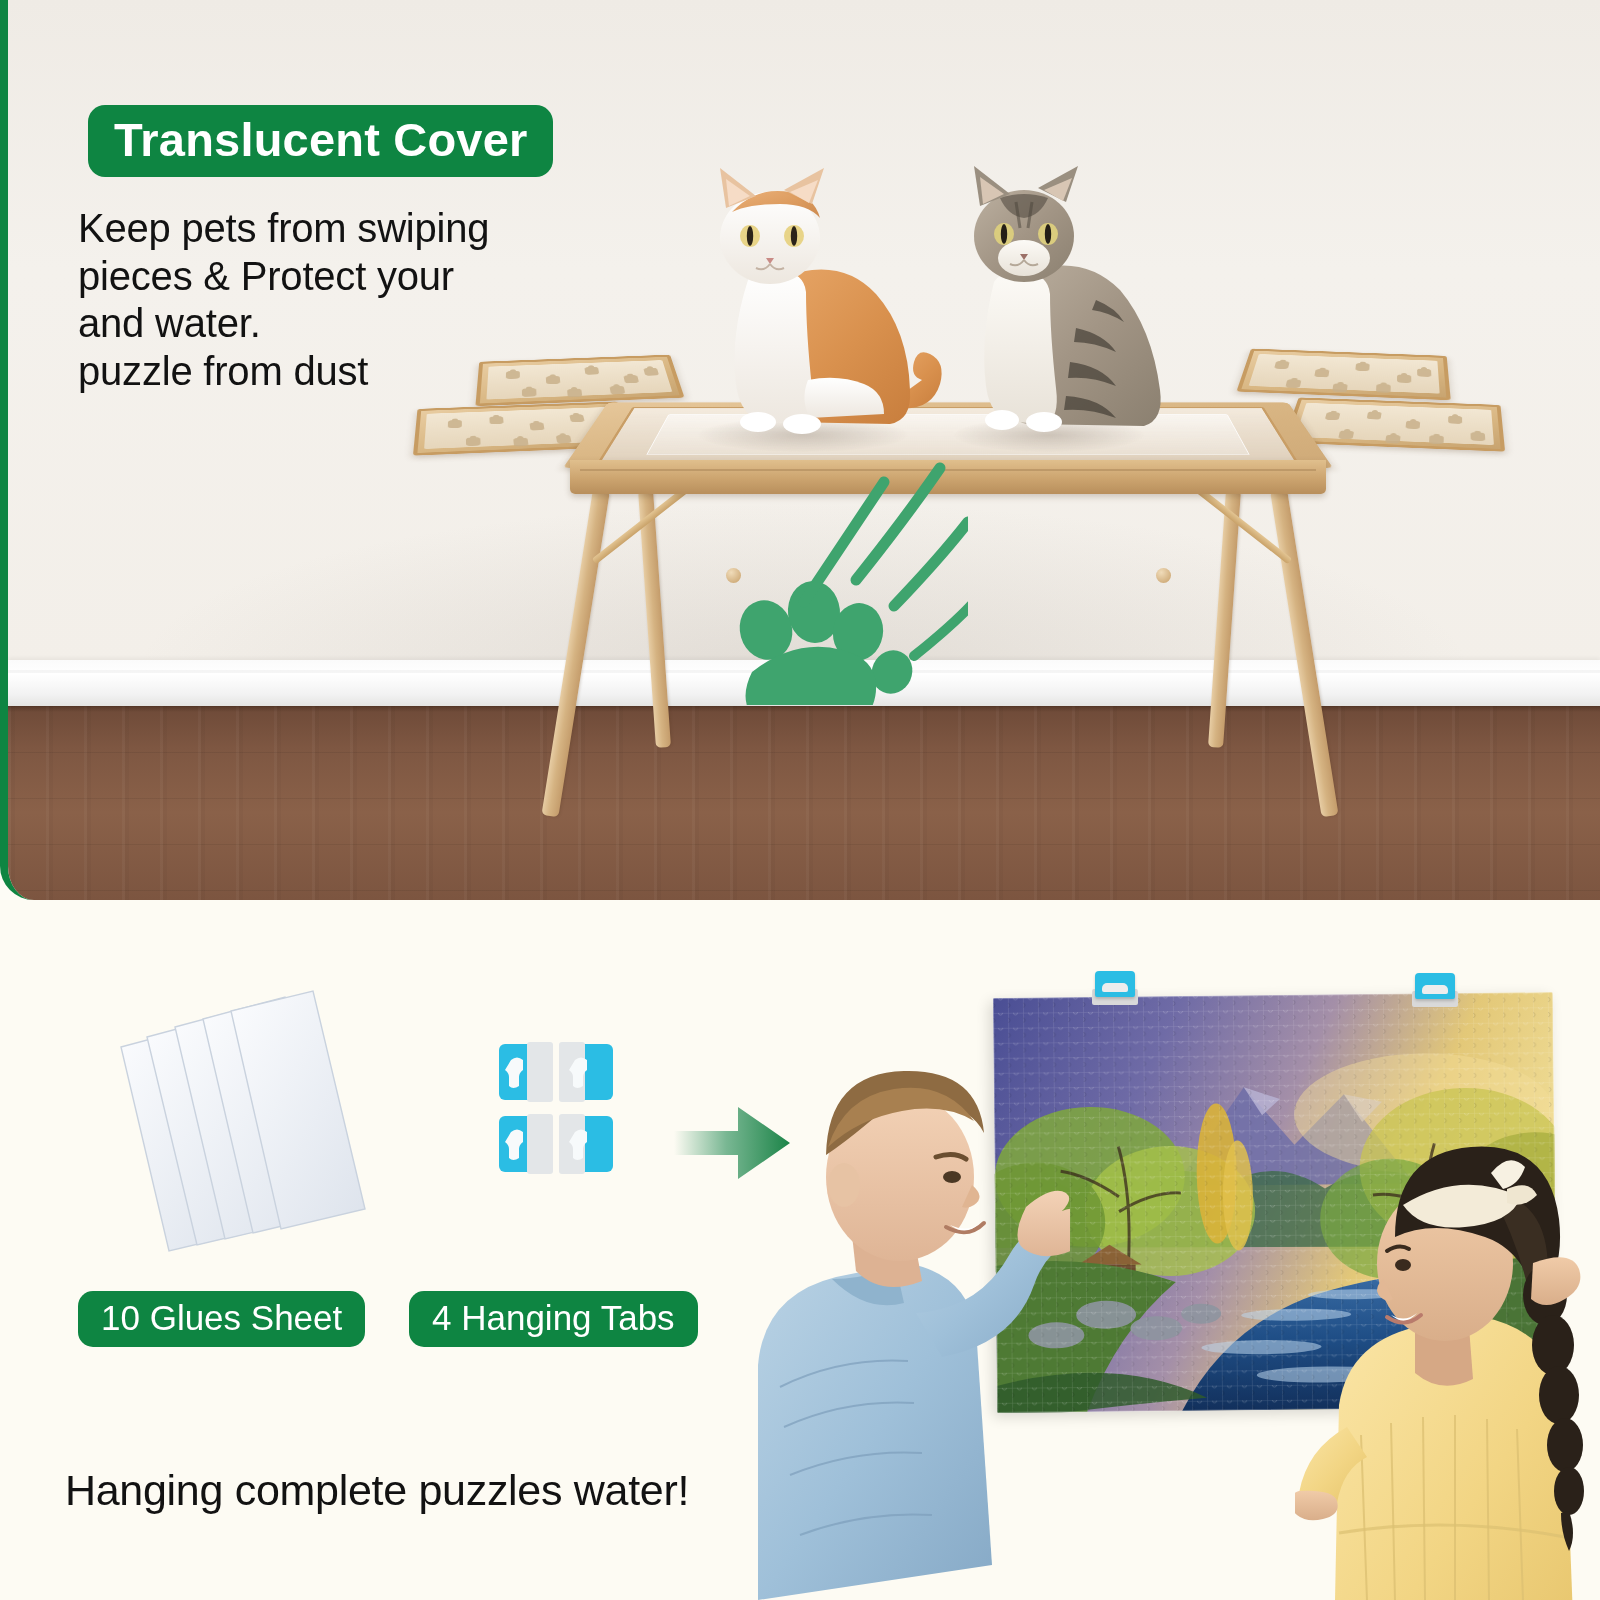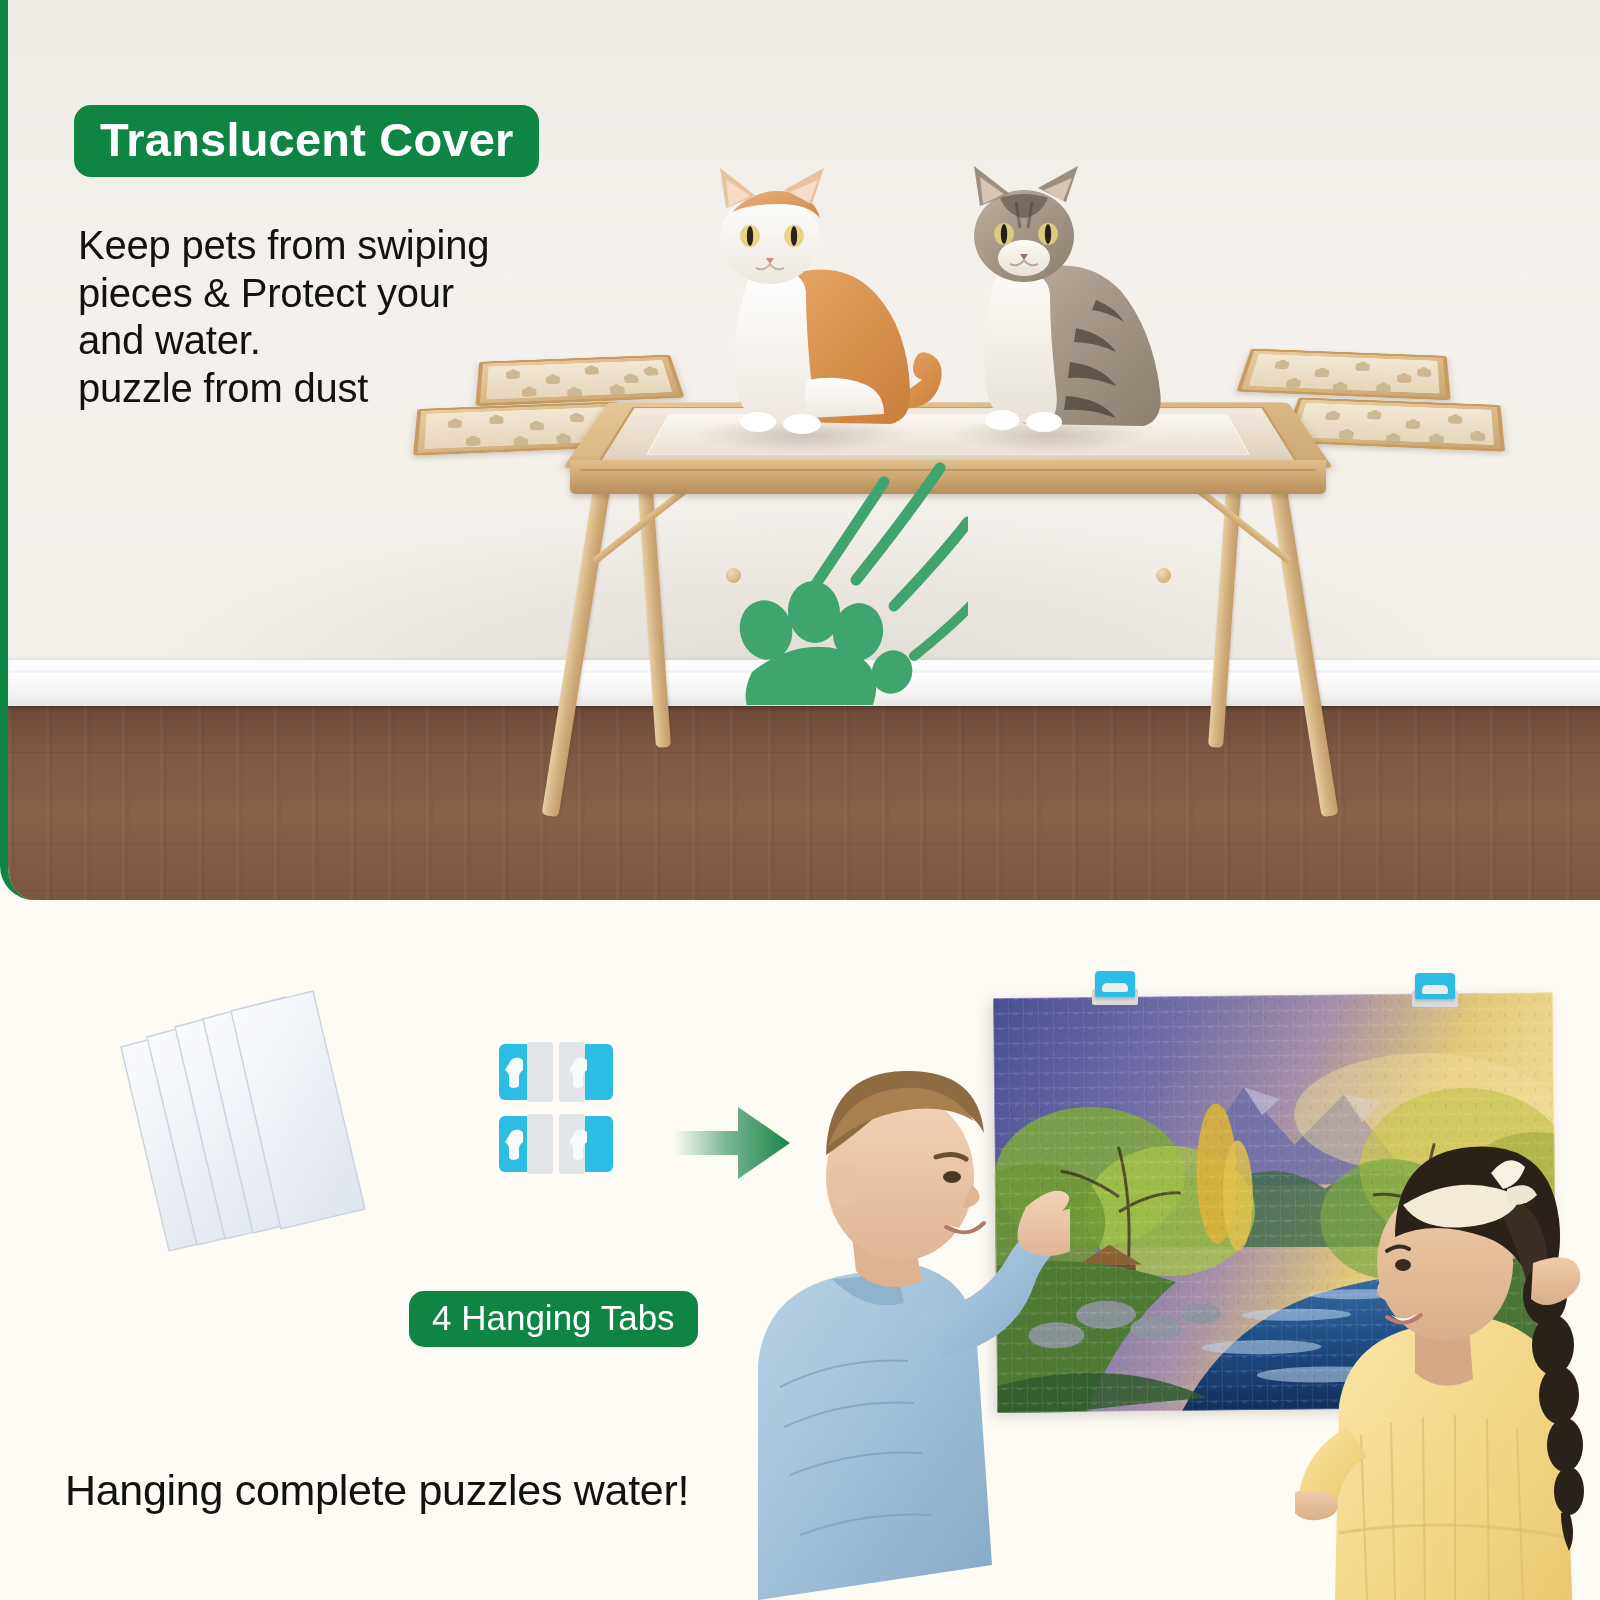--- a/index.html
+++ b/index.html
@@ -52,26 +52,25 @@
   
   .badge{
     display:inline-block;
     background:#0E8542; color:#fff;
     border-radius:17px;
     padding:11px 26px 14px 26px;
     font-size:47px; font-weight:700; letter-spacing:.2px;
     line-height:1;
     white-space:nowrap;
   }
-  .badge-pos{ position:absolute; left:66px; top:105px; z-index:8; }
+  .badge-pos{ position:absolute; left:80px; top:105px; z-index:8; }
   .headline-body{
     position:absolute; left:70px; top:205px; z-index:8;
     font-size:40px; line-height:1.19; color:#121212; font-weight:400;
     letter-spacing:-.2px;
-    margin-top:17px;
   }
   .headline-body div{ white-space:nowrap; }
 
   
   .table-wrap{ position:absolute; left:390px; top:300px; width:1110px; height:600px; z-index:5; }
 
   
   .tbl-top{
     position:absolute; left:165px; top:28px; width:770px; height:140px;
     background:linear-gradient(170deg,#E6C79A 0%,#D9B684 48%,#CFAA78 100%);
@@ -619,18 +618,21 @@
       <ellipse cx="108" cy="130" rx="8" ry="6" fill="#3A2B1E"></ellipse>
       <path d="M92 116 q12 -8 22 -2" stroke="#3A2B1E" stroke-width="4" fill="none" stroke-linecap="round"></path>
       <path d="M88 144 q-12 12 0 20 q6 4 10 0" fill="#E2B895"></path>
       <path d="M92 182 q18 12 34 -2" stroke="#B97B6C" stroke-width="4" fill="none" stroke-linecap="round"></path>
       <path d="M96 180 q14 8 26 -2 q-12 14 -26 2 z" fill="#FFFFFF"></path>
 
       <path d="M238 128 q38 -14 46 6 q6 18 -14 30 q-20 12 -34 0 z" fill="url(#skin2)"></path>
     </svg>
   </div>
 
+  <div class="pill-glue">
+    <span class="pill">10 Glues Sheet</span>
+  </div>
   <div class="pill-tabs">
     <span class="pill">4 Hanging Tabs</span>
   </div>
   <div class="bottom-caption">Hanging complete puzzles water!</div>
 
 </div>
 
 </body></html>

